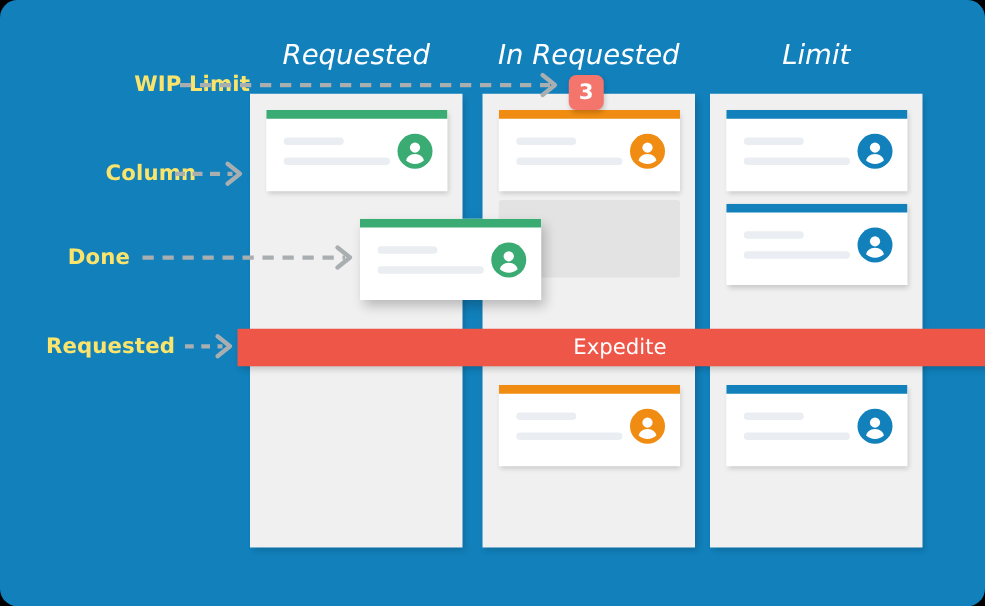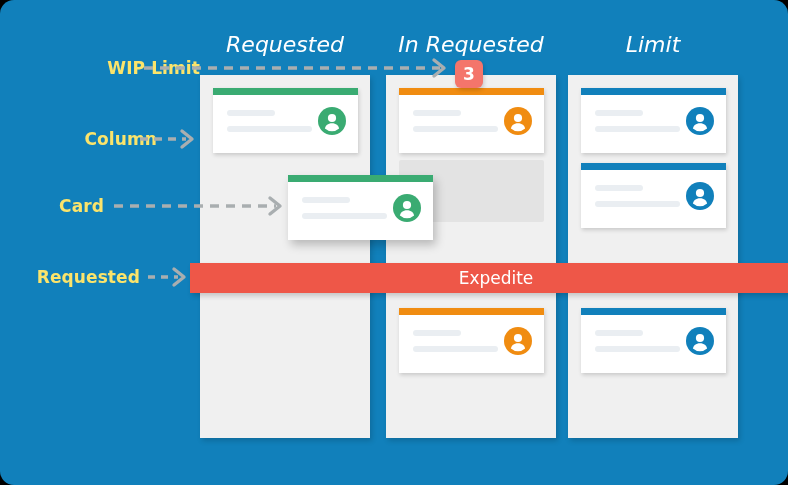--- a/index.html
+++ b/index.html
@@ -249,21 +249,21 @@
 
   <div class="anno" style="left:0px; top:127px; width:132px; justify-content:flex-end;padding-left:25px;">
     <span class="anno-label">Column</span>
   </div>
   <svg class="anno-arrow" style="position:absolute; left:138px; top:127px;" width="64" height="24">
     <line x1="2" y1="12" x2="48" y2="12" stroke="#A9AEB0" stroke-width="3.4" stroke-dasharray="8,6" stroke-linecap="butt"></line>
     <polyline points="44,4 54,12 44,20" fill="none" stroke="#A9AEB0" stroke-width="3.4" stroke-linecap="round" stroke-linejoin="round"></polyline>
   </svg>
 
   <div class="anno" style="left:0px; top:194px; width:104px; justify-content:flex-end;">
-    <span class="anno-label">Card</span>
+    <span class="anno-label">Done</span>
   </div>
   <svg class="anno-arrow" style="position:absolute; left:112px; top:194px;" width="180" height="24">
     <line x1="2" y1="12" x2="164" y2="12" stroke="#A9AEB0" stroke-width="3.4" stroke-dasharray="9,7" stroke-linecap="butt"></line>
     <polyline points="158,4 168,12 158,20" fill="none" stroke="#A9AEB0" stroke-width="3.4" stroke-linecap="round" stroke-linejoin="round"></polyline>
   </svg>
 
   <div class="anno" style="left:0px; top:265px; width:140px; justify-content:flex-end;">
     <span class="anno-label">Requested</span>
   </div>
   <svg class="anno-arrow" style="position:absolute; left:146px; top:265px;" width="48" height="24">

